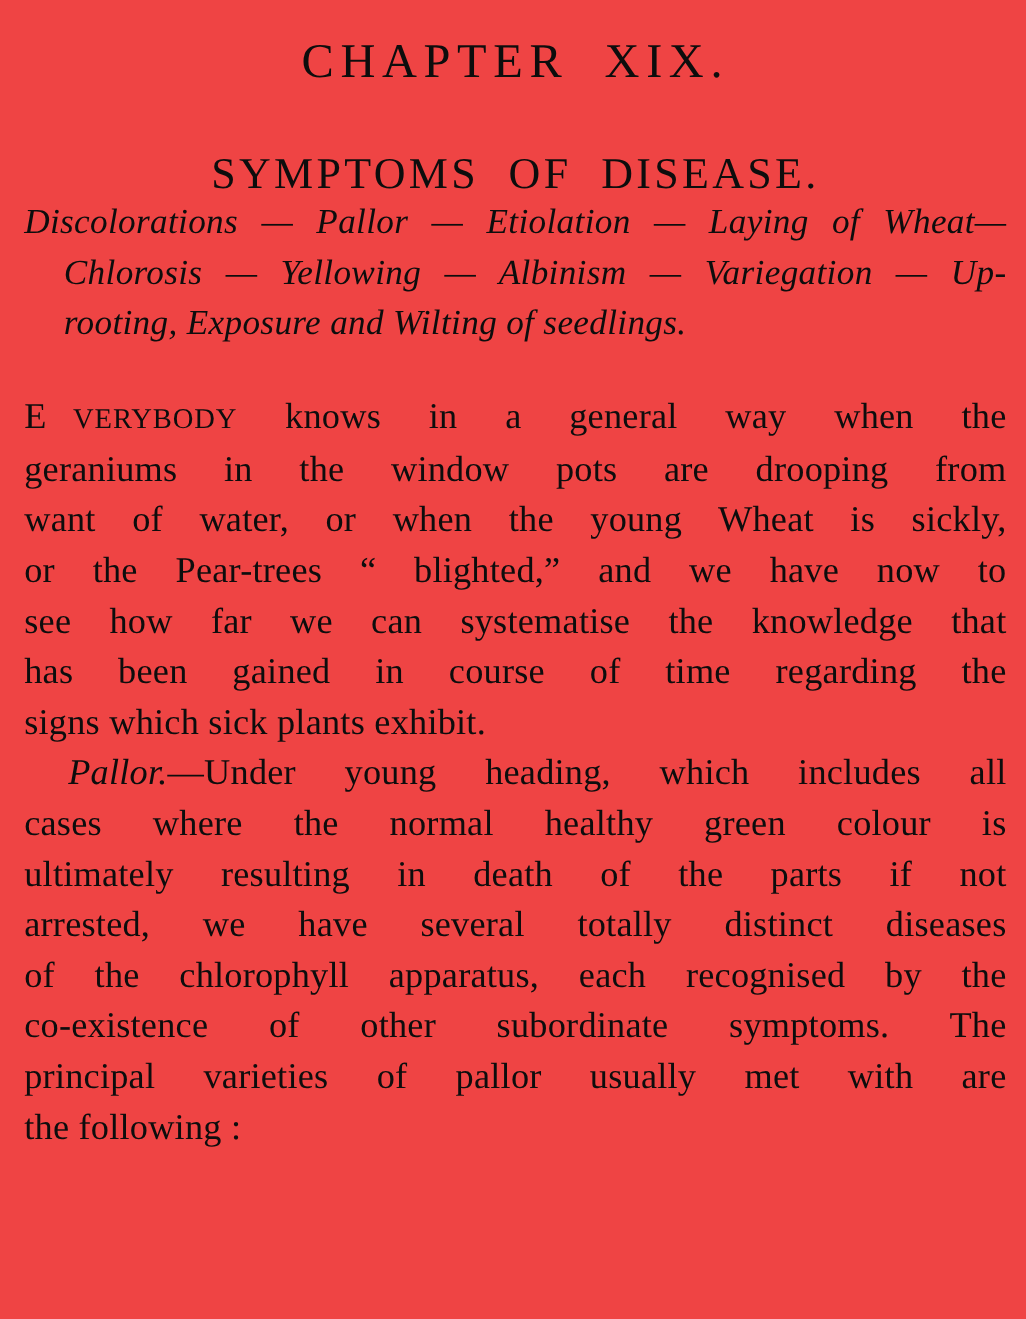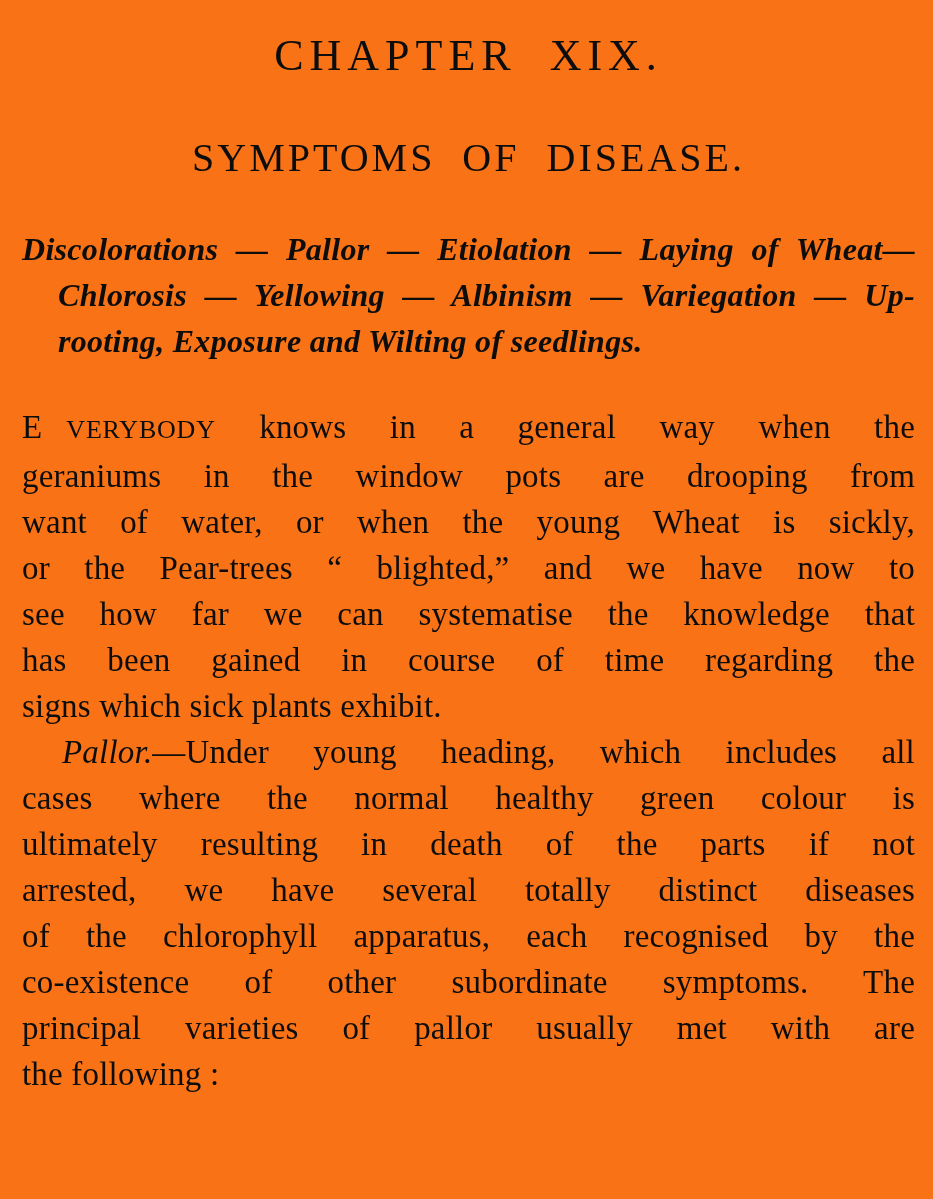--- a/index.html
+++ b/index.html
@@ -4,21 +4,21 @@
 <style>
   html, body {
     margin: 0;
     padding: 0;
     background: #ffffff;
   }
   .page {
     position: relative;
     width: 933px;
     height: 1199px;
-    background: #f97316;
+    background: #ef4444;
     color: #0d0d0d;
     font-family: "Liberation Serif", serif;
     overflow: hidden;
     box-sizing: border-box;
     padding: 0 18px 0 22px;
   }
   .chapter {
     margin: 0;
     padding-top: 30px;
     text-align: center;
@@ -32,26 +32,24 @@
     margin: 0;
     margin-top: 56px;
     text-align: center;
     font-size: 40px;
     font-weight: normal;
     letter-spacing: 3px;
     word-spacing: 14px;
     line-height: 40px;
   }
   .headnote {
-    margin-top: 48px;
     font-style: italic;
     font-size: 32px;
     line-height: 46px;
     letter-spacing: 0.3px;
-    font-weight: bold;
   }
   .bodytext {
     margin-top: 40px;
     font-size: 33px;
     line-height: 46px;
     letter-spacing: 0.2px;
   }
   .line {
     text-align: justify;
     min-height: 46px;

